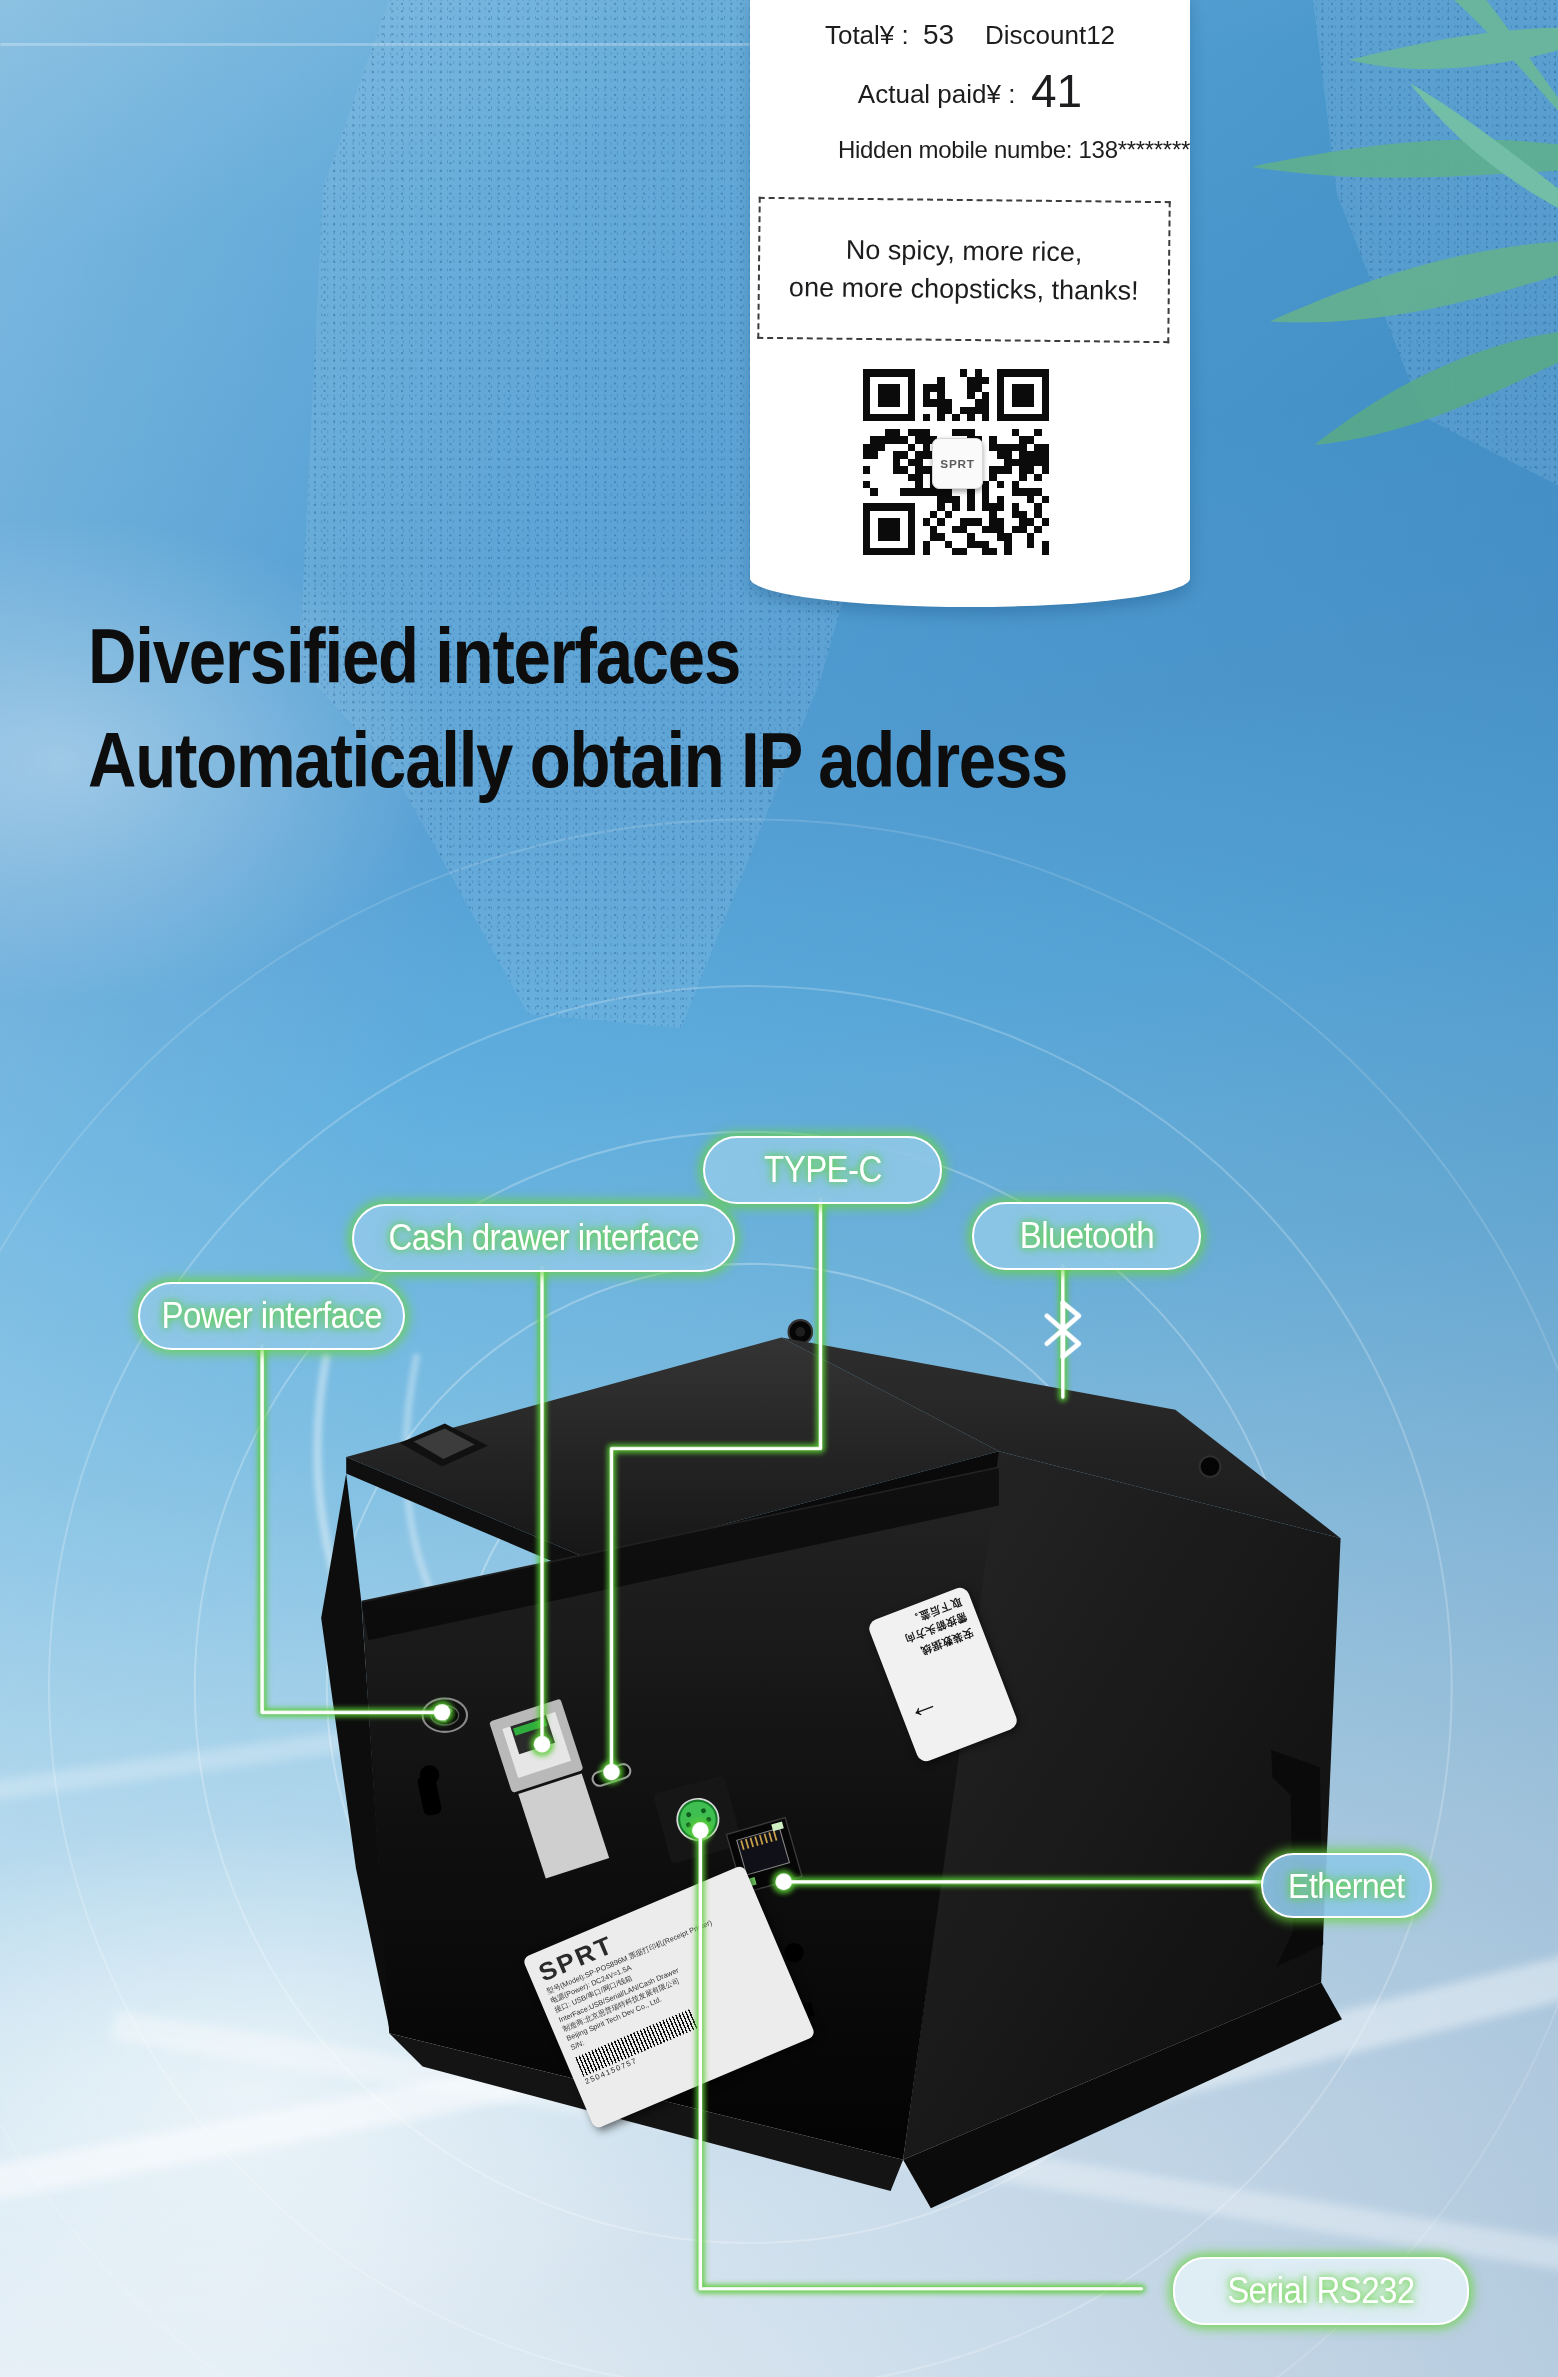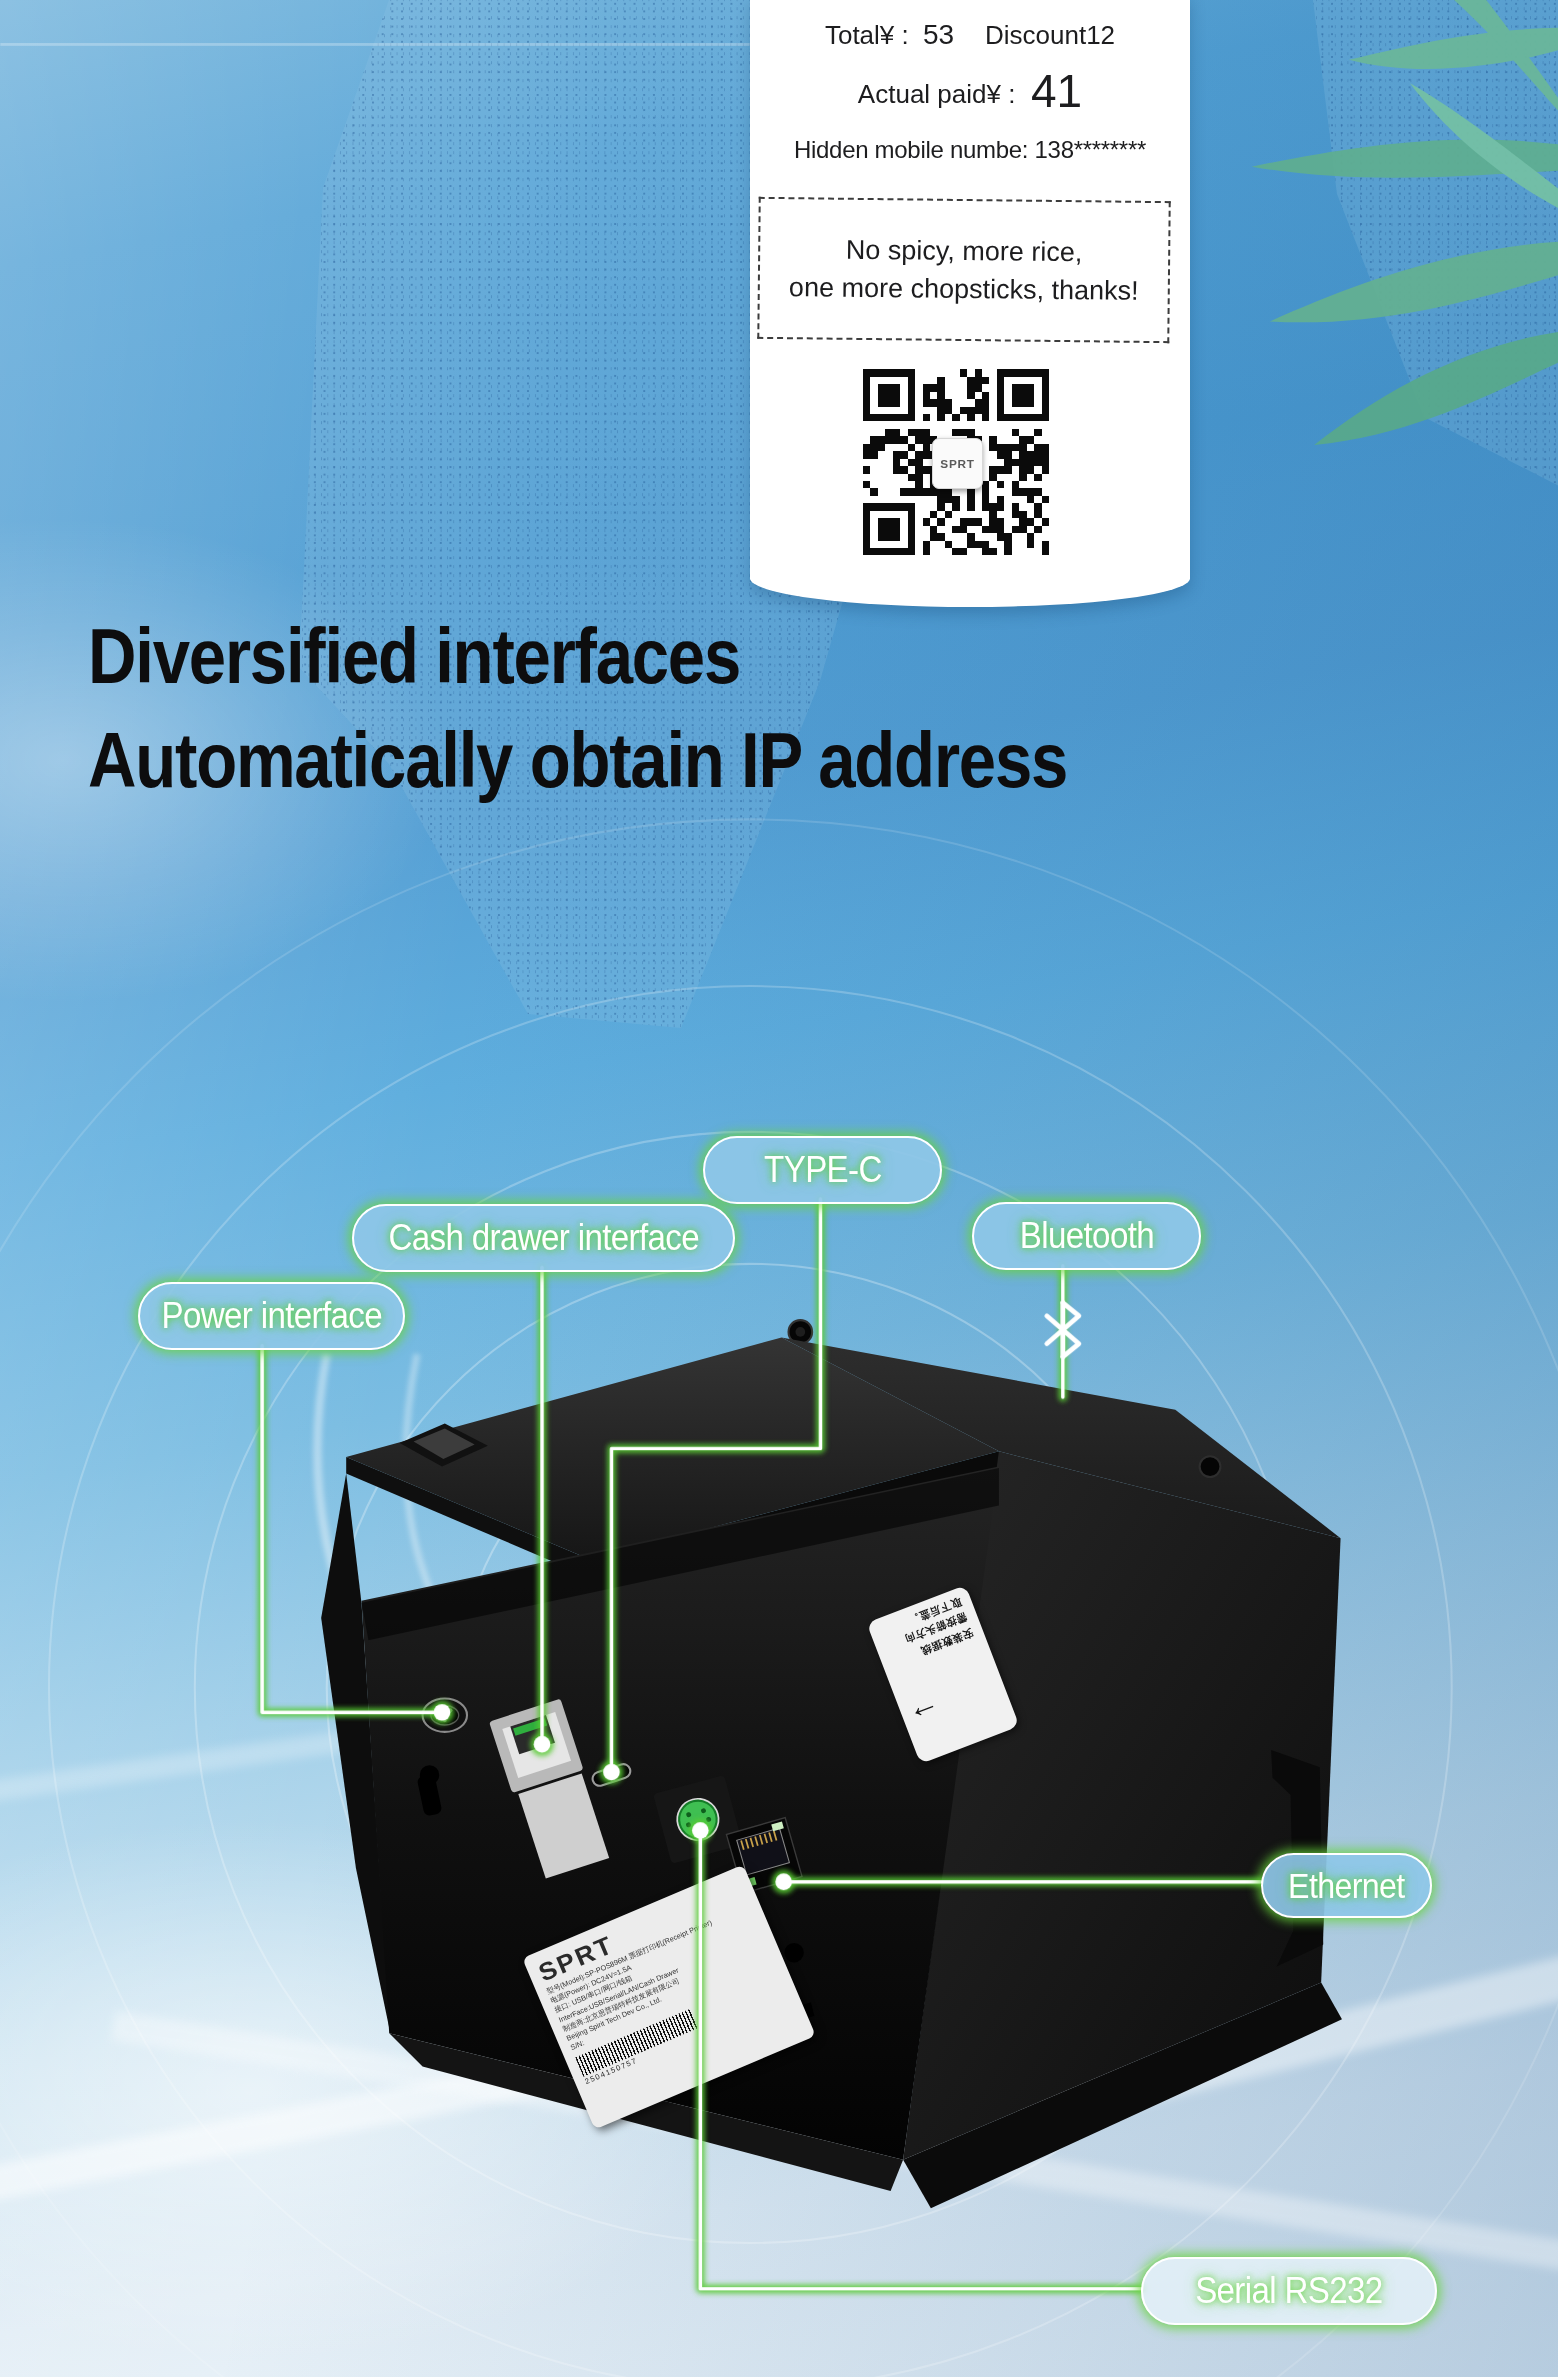--- a/index.html
+++ b/index.html
@@ -26,21 +26,21 @@
   .dot-glow{fill:#58cb31;opacity:.85;} .dot-core{fill:#fff;}
 
   
   .receipt{position:absolute;z-index:5;left:750px;top:-5.6px;width:440px;height:613px;background:#fff;
         border-bottom-left-radius:222px 29px;border-bottom-right-radius:222px 29px;
         box-shadow:0 7px 15.3px rgba(15,60,105,.28);color:#1d1d1f;text-align:center;}
   .r1{margin-top:25px;font-size:26px;}
   .r1 .val{font-size:28px;margin-left:7px;margin-right:23.6px;margin-top:28px;}
   .r2{margin-top:12.5px;font-size:26px;}
   .r2 .big{font-size:46px;margin-left:8.3px;vertical-align:-4.2px;}
-  .r3{margin-top:18px;font-size:24px;letter-spacing:-0.3px;}
+  .r3{margin-top:18px;font-size:24px;letter-spacing:-0.3px;text-align:right;}
   .note-box{position:absolute;left:8.3px;top:205px;width:408px;height:138px;border:2.1px dashed #3c3c3c;
         transform:rotate(.6deg);display:flex;flex-direction:column;justify-content:center;gap:7px;font-size:27px;}
   .qr-wrap{position:absolute;left:113px;top:375px;width:186px;height:186px;}
   .qr{width:100%;height:100%;display:grid;grid-template-columns:repeat(25,1fr);grid-template-rows:repeat(25,1fr);background:#fff;}
   .qm.on{background:#0b0b0b;}
   .qr-logo{position:absolute;left:69px;top:69px;width:49px;height:49px;background:#fafafa;border:1.4px solid #d7d7d7;
         border-radius:7px;box-shadow:0 2.1px 5.6px rgba(0,0,0,.35);display:flex;align-items:center;justify-content:center;
         font-size:11.8px;font-weight:bold;letter-spacing:0.7px;color:#5a5a5a;}
 
   
@@ -60,21 +60,21 @@
         font-size:36px;letter-spacing:-0.7px;white-space:nowrap;
         box-shadow:0 0 11px 3.5px rgba(104,213,58,.8);
         text-shadow:0 0 7px rgba(88,209,44,.95),0 0 14px rgba(88,209,44,.7);}
   .pill>span{transform:scaleX(.92);}
   .pill-light{background:rgba(228,241,248,.85);}
   .p-typec{left:703px;top:1136px;width:235px;height:64px;}
   .p-cash{left:352px;top:1204px;width:379px;height:64px;}
   .p-bt{left:972px;top:1202px;width:225px;height:64px;}
   .p-power{left:138px;top:1282px;width:263px;height:64px;}
   .p-eth{left:1261px;top:1853px;width:167px;height:61px;font-size:35px;}
-  .p-serial{left:1141px;top:2257px;width:292px;height:64px;}
+  .p-serial{left:1173px;top:2257px;width:292px;height:64px;border-radius:32px;}
 
   
   .sticker{position:absolute;z-index:2;left:890px;top:1599px;width:106px;height:151px;background:#f1f1f1;
         border-radius:9.7px;transform:rotate(-21deg);box-shadow:1.4px 2.8px 7px rgba(0,0,0,.5);overflow:hidden;}
   .sticker .txt{position:absolute;right:2.8px;top:4.2px;width:100%;transform:rotate(180deg);
         font-size:10.4px;line-height:1.6;font-weight:bold;color:#161616;text-align:left;padding-left:7px;letter-spacing:0.7px;}
   .sticker .arr{position:absolute;left:7px;bottom:36px;font-size:32px;font-weight:bold;color:#141414;}
   .spec-label{position:absolute;z-index:2;left:549px;top:1904px;width:240px;height:186px;background:#ececec;
         border-radius:7px;transform:rotate(-23deg);box-shadow:2.1px 4.2px 8.3px rgba(0,0,0,.55);
         padding:7px 9.7px;box-sizing:border-box;color:#2e2e2e;overflow:hidden;}

